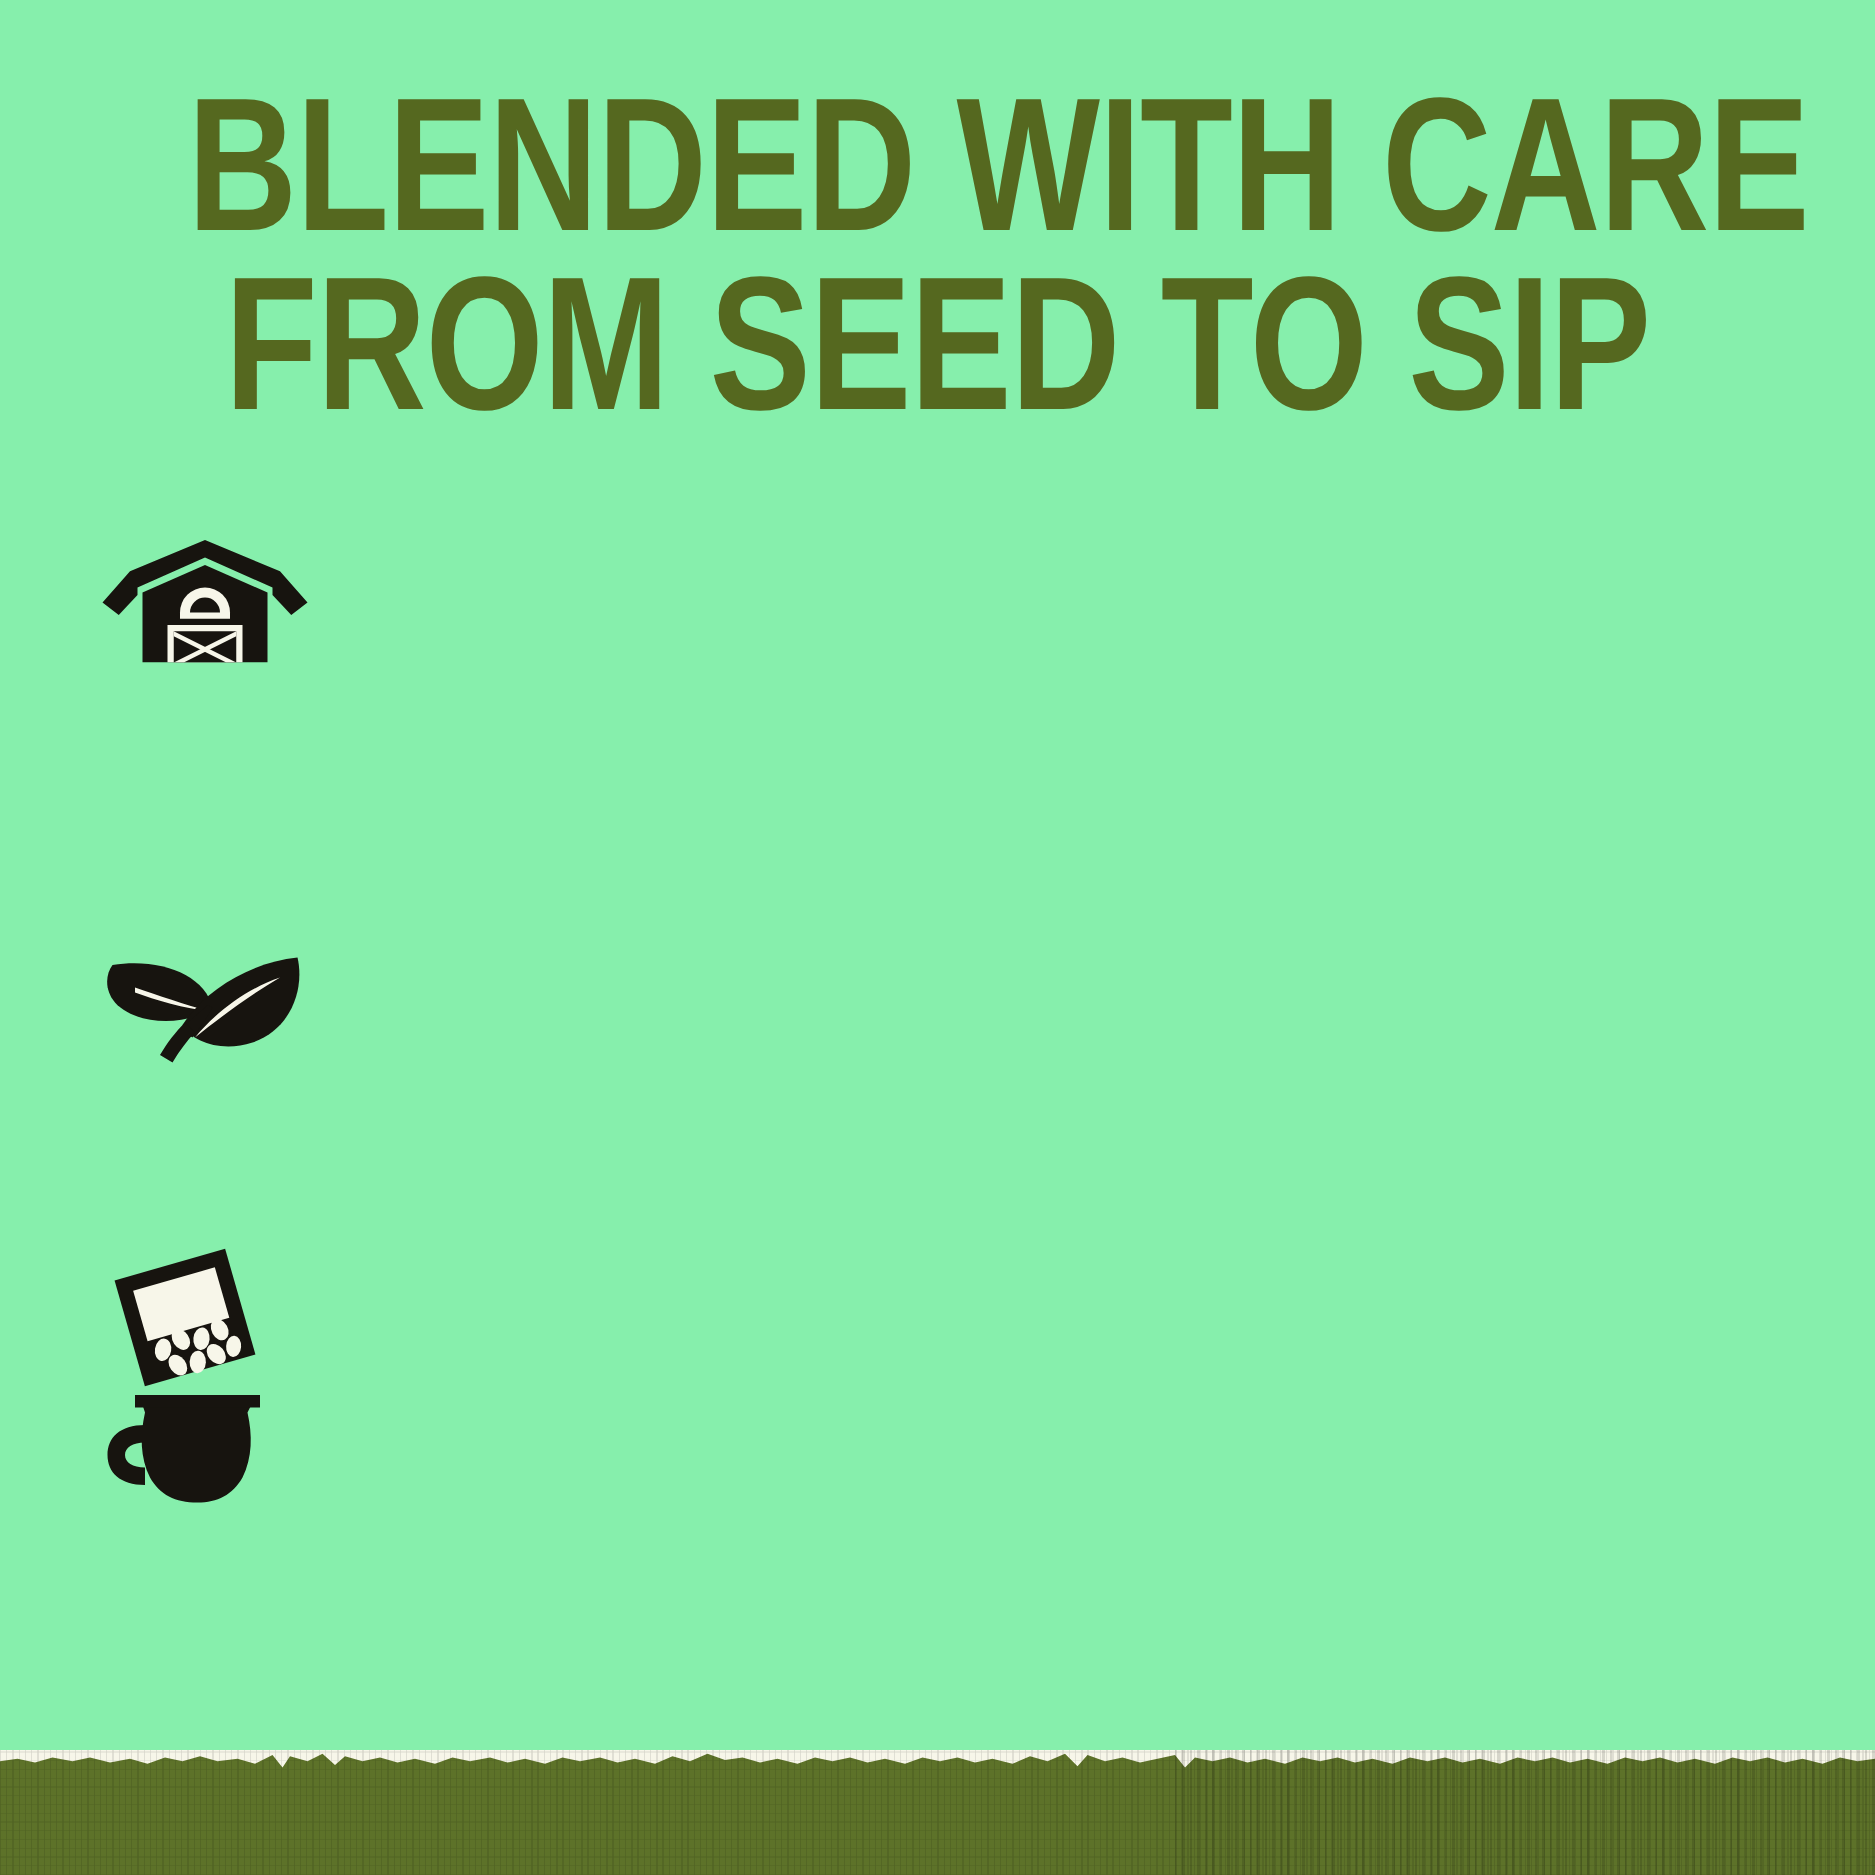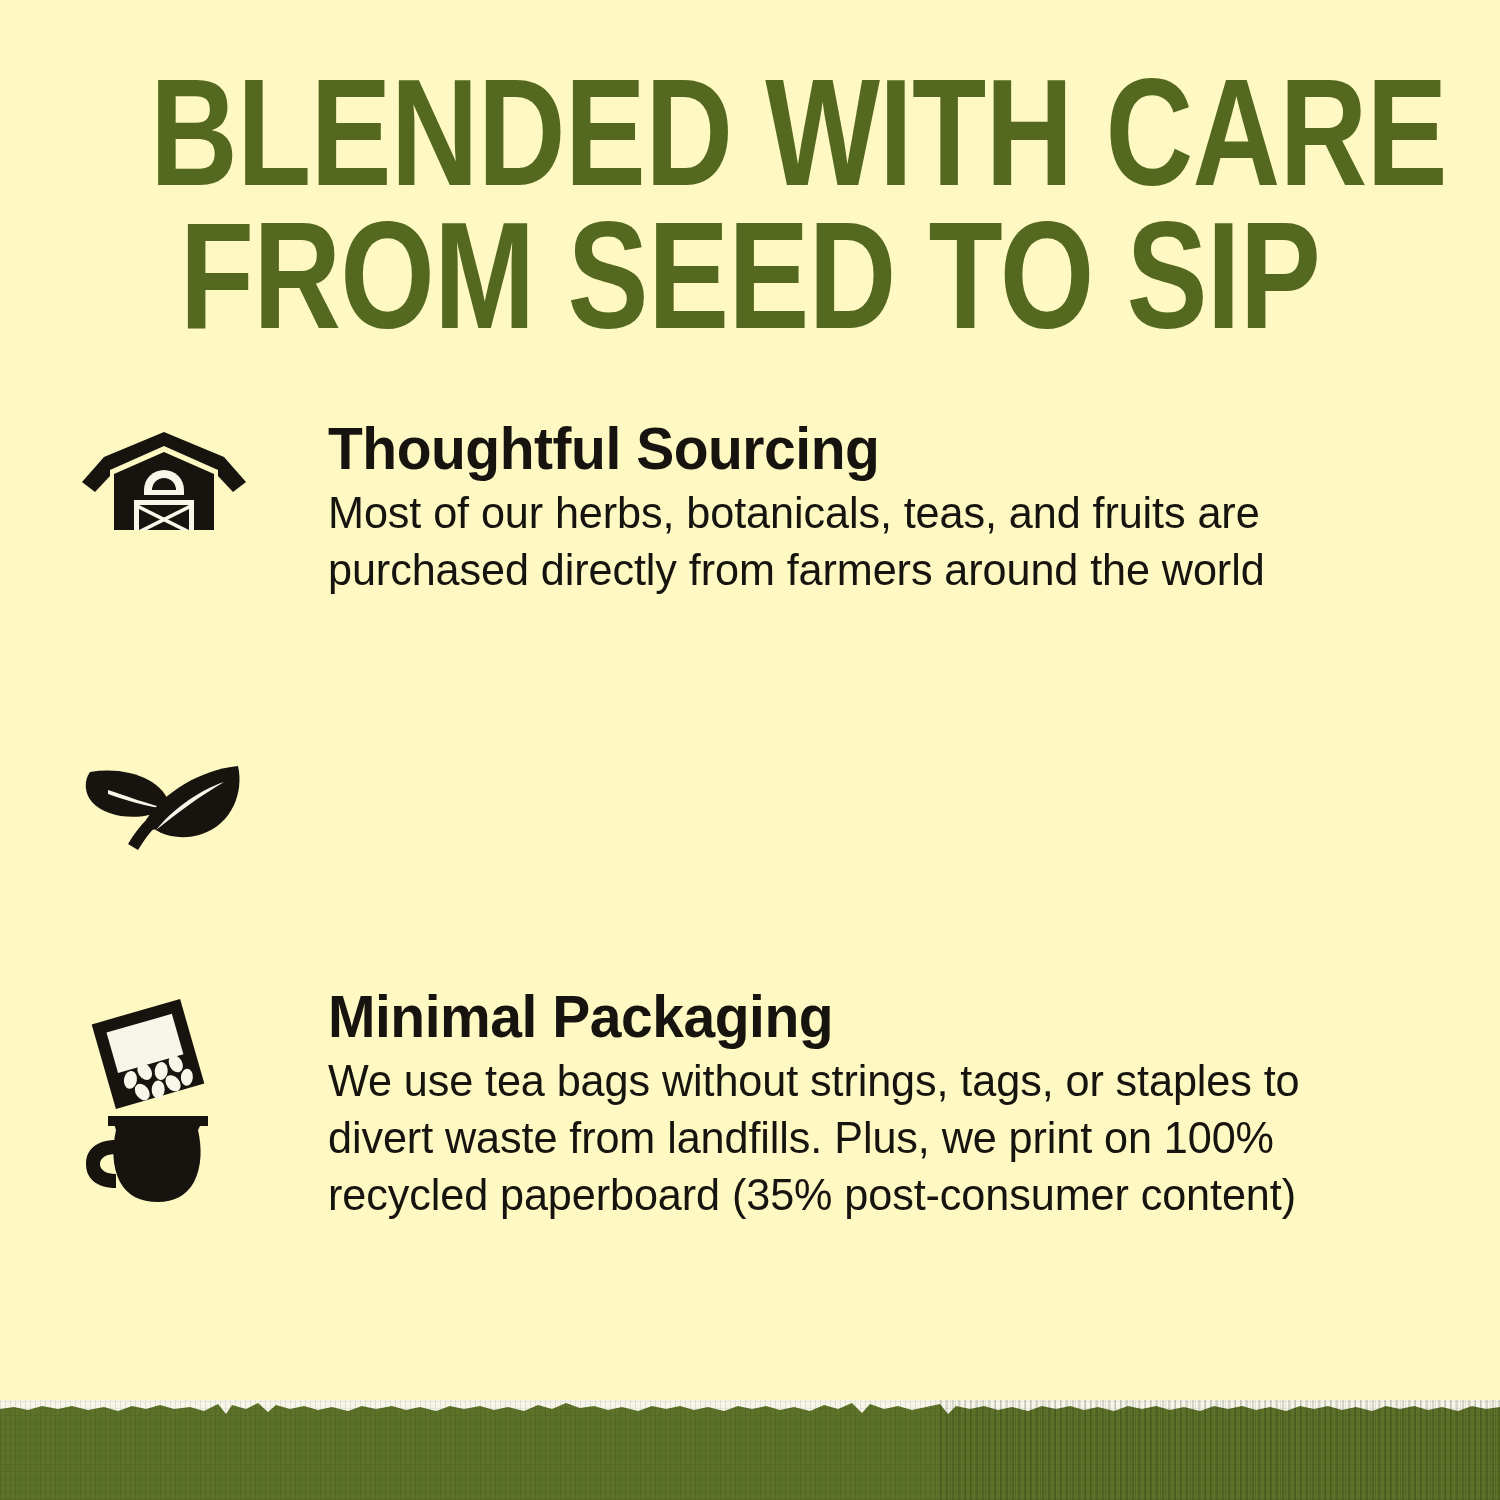--- a/index.html
+++ b/index.html
@@ -13,21 +13,21 @@
     font-family:"Liberation Sans", sans-serif;
     overflow:hidden;
     position:relative;
   }
 
   #page {
     position:absolute;
     inset:0;
     width:1500px;
     height:1500px;
-    background:#fef9c3;
+    background:#86efac;
     overflow:hidden;
   }
 
   
   .headline {
     position:absolute;
     left:0; top:58px;
     width:1500px;
     text-align:center;
     color:#55681F;
@@ -170,24 +170,20 @@
 
           <path d="M86 40 a20 20 0 0 1 20 20 v5 h-40 v-5 a20 20 0 0 1 20 -20 Z" fill="#F7F6E9"></path>
           <path d="M86 48 a12 12 0 0 1 12 12 v0 h-24 a12 12 0 0 1 12 -12 Z" fill="#17140F"></path>
 
           <rect x="56" y="70" width="60" height="30" fill="#F7F6E9"></rect>
           <rect x="61" y="75" width="50" height="25" fill="#17140F"></rect>
           <path d="M61 75 L111 100 L103 100 L61 79 Z" fill="#F7F6E9"></path>
           <path d="M111 75 L61 100 L69 100 L111 79 Z" fill="#F7F6E9"></path>
         </svg>
       </div>
-      <div class="copy">
-        <div class="feature-title">Thoughtful Sourcing</div>
-        <div class="feature-desc">Most of our herbs, botanicals, teas, and fruits are purchased directly from farmers around the world</div>
-      </div>
     </div>
 
     <div class="feature-row row-2">
       <div class="icon-slot" style="padding-top:14px">
         <svg width="172" height="90" viewBox="0 0 172 90" aria-hidden="true">
 
           <path d="M12 10 C50 4 86 18 92 44 C70 60 30 58 14 40 C6 31 6 18 12 10 Z" fill="#17140F"></path>
           <path d="M30 28 C48 34 70 42 90 47 C70 45 46 38 30 32 Z" fill="#F7F6E9"></path>
 
           <path d="M160 4 C166 30 154 62 124 72 C100 80 76 72 68 58 C86 30 122 8 160 4 Z" fill="#17140F"></path>
@@ -219,24 +215,20 @@
 
           <path d="M34 122 L126 122 L120 134 C124 152 124 170 116 186
                    C108 200 96 206 80 206 C62 206 50 200 42 186
                    C34 170 34 152 38 134 Z" fill="#17140F"></path>
 
           <path d="M30 120 L130 120 L130 130 L30 130 Z" fill="#17140F"></path>
 
           <path d="M38 144 C18 144 8 154 8 168 C8 182 18 192 38 192 L38 178
                    C28 178 22 174 22 168 C22 162 28 158 38 158 Z" fill="#17140F"></path>
         </svg>
-      </div>
-      <div class="copy">
-        <div class="feature-title">Minimal Packaging</div>
-        <div class="feature-desc">We use tea bags without strings, tags, or staples to divert waste from landfills. Plus, we print on 100% recycled paperboard (35% post-consumer content)</div>
       </div>
     </div>
 
   </div>
 
   <div class="band">
     <div class="band-fill"></div>
     <svg class="band-edge" viewBox="0 0 1500 24" preserveAspectRatio="none">
       <path d="M0 24 L0 9 L14 7 L28 10 L42 6 L58 9 L72 6 L88 10 L104 7 L118 11
                L132 6 L146 9 L160 5 L174 9 L190 7 L204 11 L218 4 L226 14 L232 5

